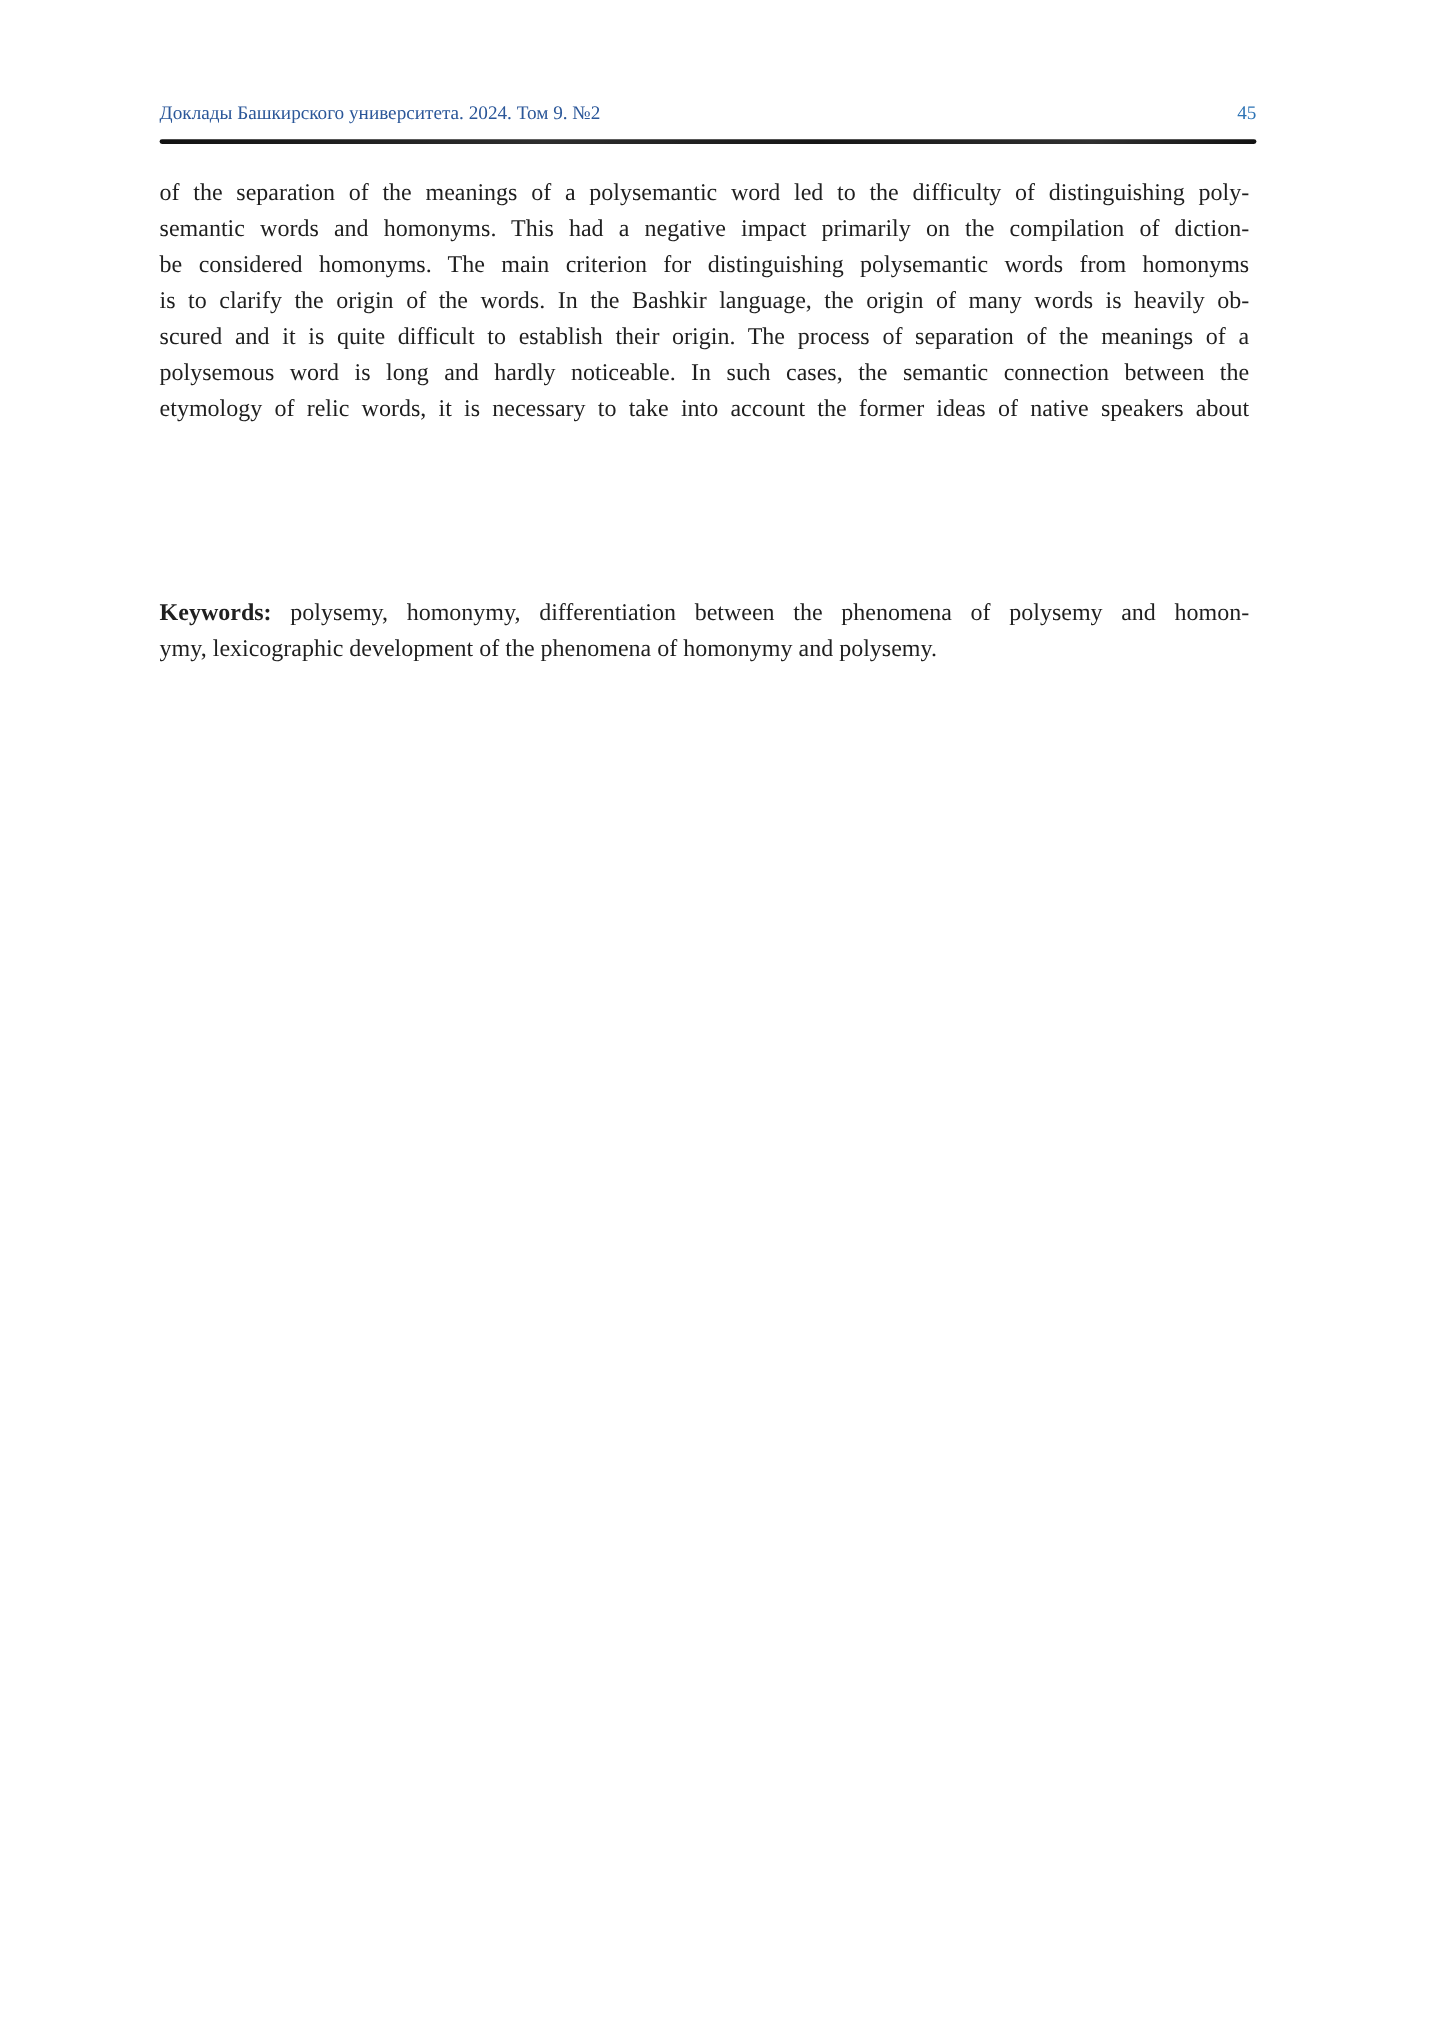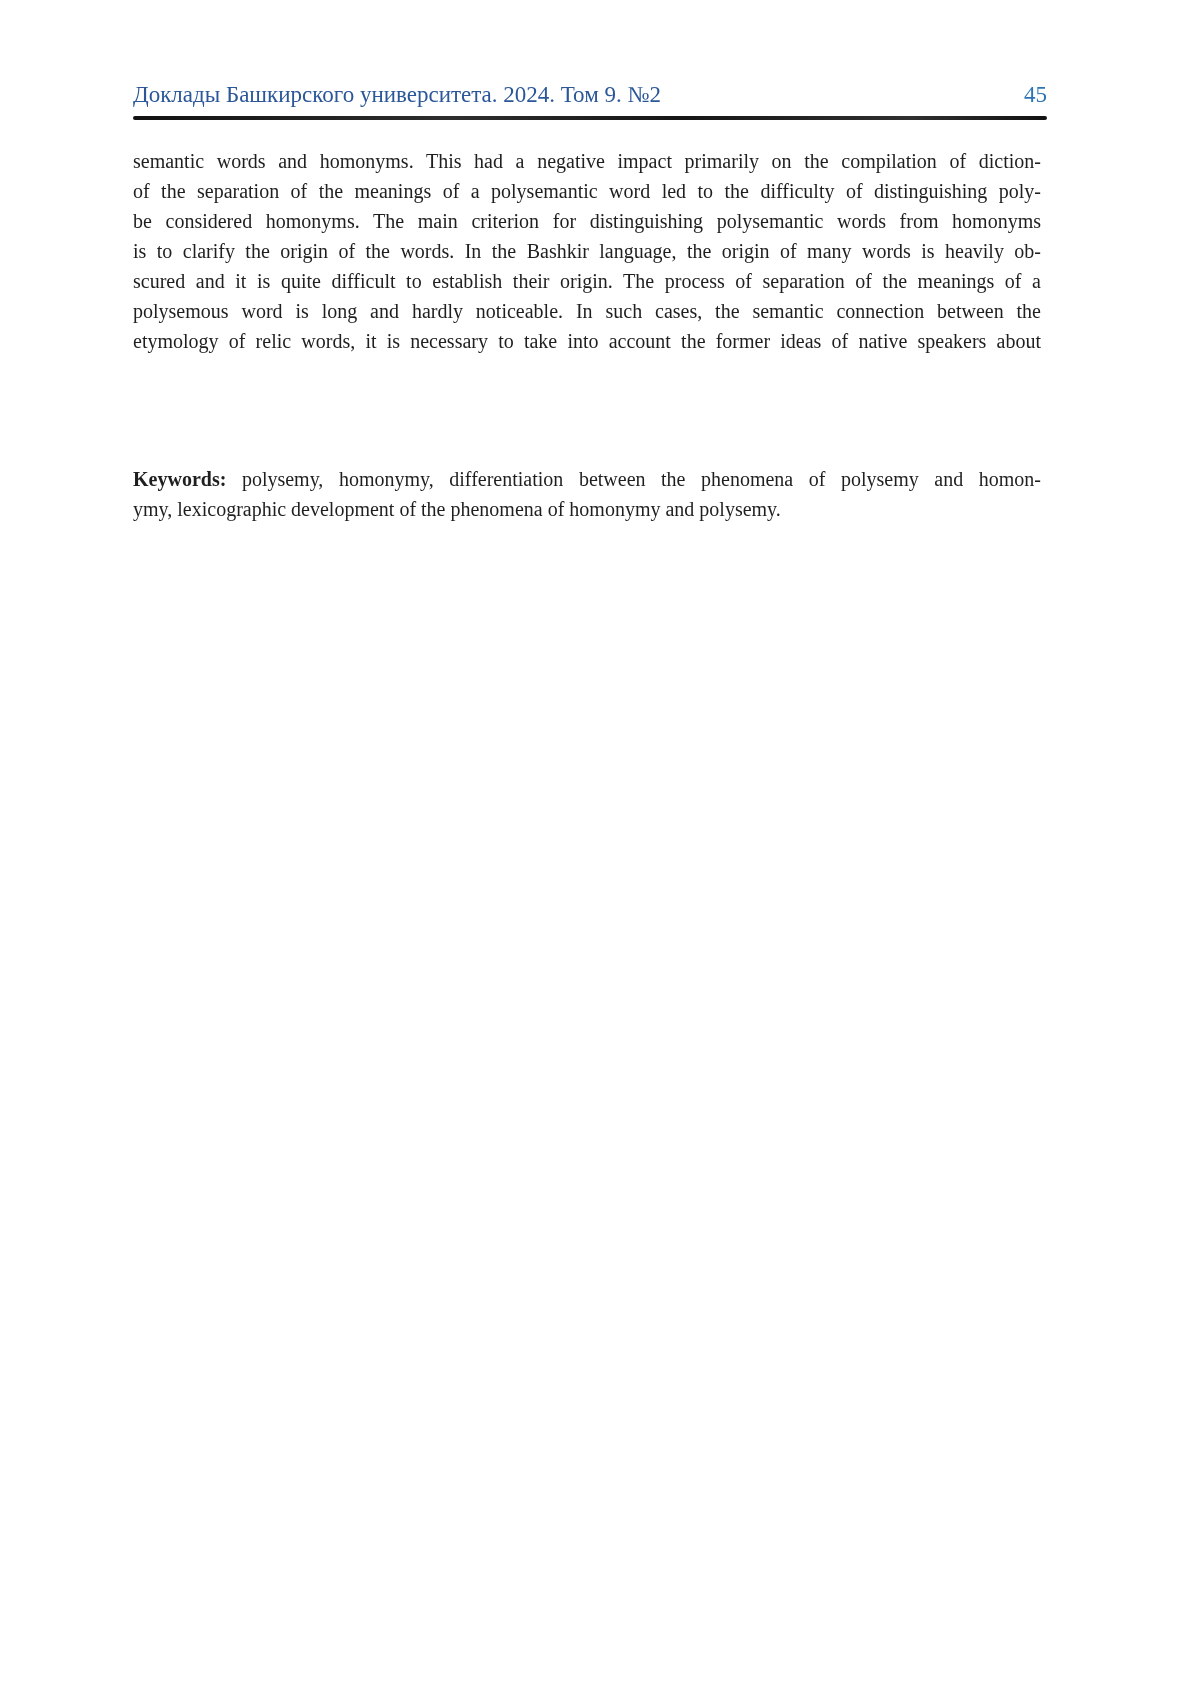--- a/index.html
+++ b/index.html
@@ -22,21 +22,21 @@
   }
   
   .header {
     position: absolute;
     top: 82px;
     left: 0;
     width: 100%;
     display: flex;
     justify-content: space-between;
     align-items: baseline;
-    font-size: 23px;
+    font-size: 16px;
     line-height: 26px;
     gap: 36px;
   }
   .journal {
     color: var(--header-color, #2b5799);
   }
   .pagenum {
     color: var(--page-number-color, #2e74b5);
   }
   .rule {
@@ -50,21 +50,21 @@
   }
   
   .abstract {
     position: absolute;
     top: 146px;
     left: 0;
     width: 908px;
   }
   .keywords {
     position: absolute;
-    top: 464px;
+    top: 496px;
     left: 0;
     width: 908px;
   }
   .line {
     font-size: 20px;
     line-height: 30px;
     color: var(--text-color, #1f1f1f);
     text-align: justify;
     text-align-last: justify;
     white-space: nowrap; 
@@ -84,22 +84,22 @@
   <div class="content">
 
     <div class="header">
       <span class="journal">Доклады Башкирского университета. 2024. Том 9. №2</span>
       <span class="pagenum">45</span>
     </div>
 
     <div class="rule"></div>
 
     <div class="abstract">
+      <div class="line">of the separation of the meanings of a polysemantic word led to the difficulty of distinguishing poly-</div>
       <div class="line">semantic words and homonyms. This had a negative impact primarily on the compilation of diction-</div>
-      <div class="line">of the separation of the meanings of a polysemantic word led to the difficulty of distinguishing poly-</div>
       <div class="line">be considered homonyms. The main criterion for distinguishing polysemantic words from homonyms</div>
       <div class="line">is to clarify the origin of the words. In the Bashkir language, the origin of many words is heavily ob-</div>
       <div class="line">scured and it is quite difficult to establish their origin. The process of separation of the meanings of a</div>
       <div class="line">polysemous word is long and hardly noticeable. In such cases, the semantic connection between the</div>
       <div class="line">etymology of relic words, it is necessary to take into account the former ideas of native speakers about</div>
     </div>
 
     <div class="keywords">
       <div class="line"><b class="kw">Keywords:</b><span> polysemy, homonymy, differentiation between the phenomena of polysemy and homon-</span></div>
       <div class="line last">ymy, lexicographic development of the phenomena of homonymy and polysemy.</div>

